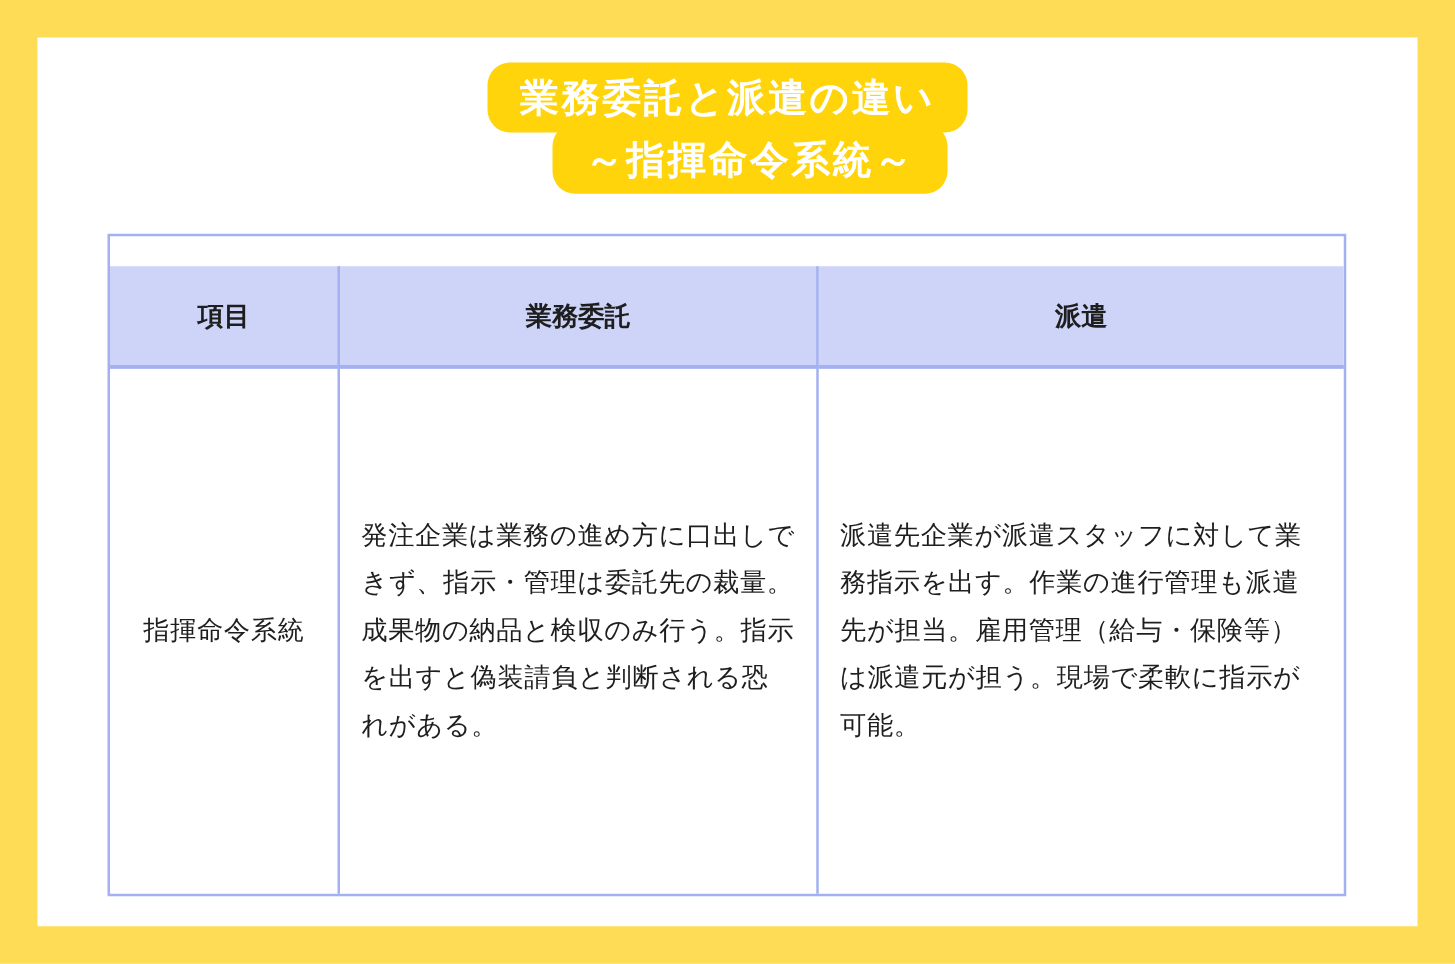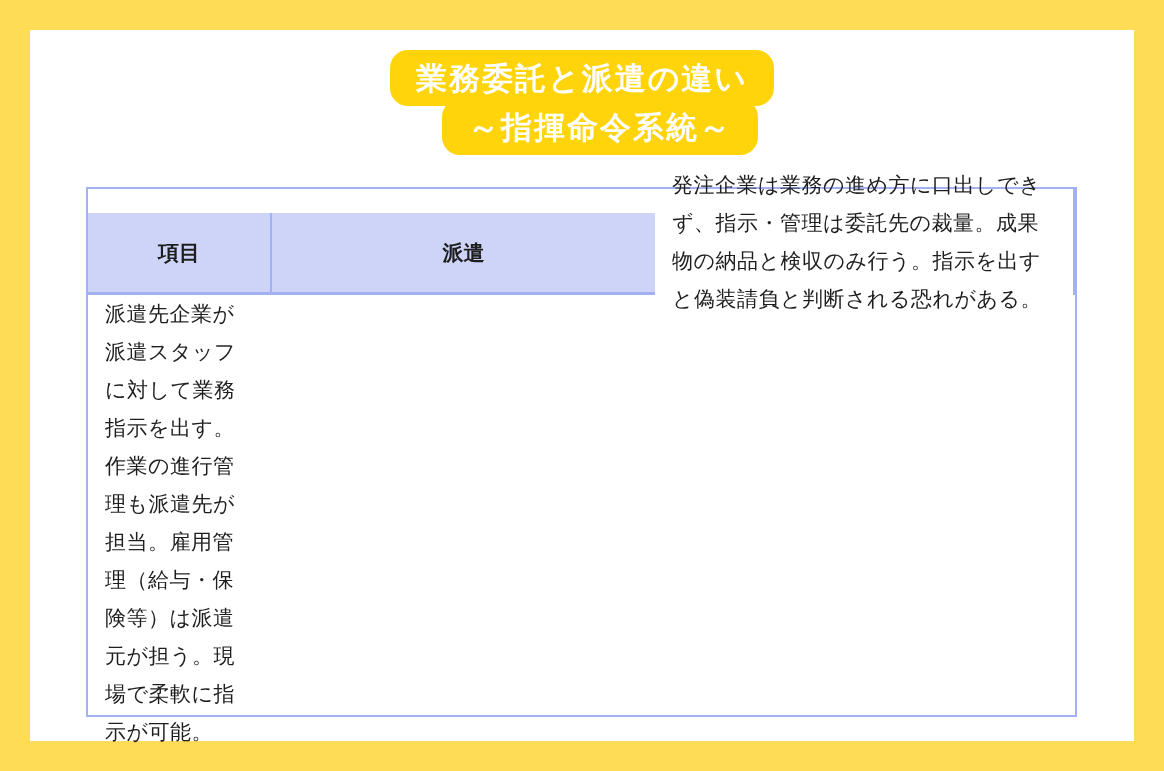--- a/index.html
+++ b/index.html
@@ -90,20 +90,22 @@
 <div class="page">
   <div class="panel">
 
     <div class="badge">
       <div class="badge-line badge-line1">業務委託と派遣の違い</div>
       <div class="badge-line badge-line2">～指揮命令系統～</div>
     </div>
 
     <div class="tbl">
       <div class="cell head">項目</div>
+      <div class="cell head">業務委託</div>
       <div class="cell head last">派遣</div>
 
+      <div class="cell body">指揮命令系統</div>
       <div class="cell body text">発注企業は業務の進め方に口出しできず、指示・管理は委託先の裁量。成果物の納品と検収のみ行う。指示を出すと偽装請負と判断される恐れがある。</div>
       <div class="cell body text last">派遣先企業が派遣スタッフに対して業務指示を出す。作業の進行管理も派遣先が担当。雇用管理（給与・保険等）は派遣元が担う。現場で柔軟に指示が可能。</div>
     </div>
 
   </div>
 </div>
 
 </body></html>

